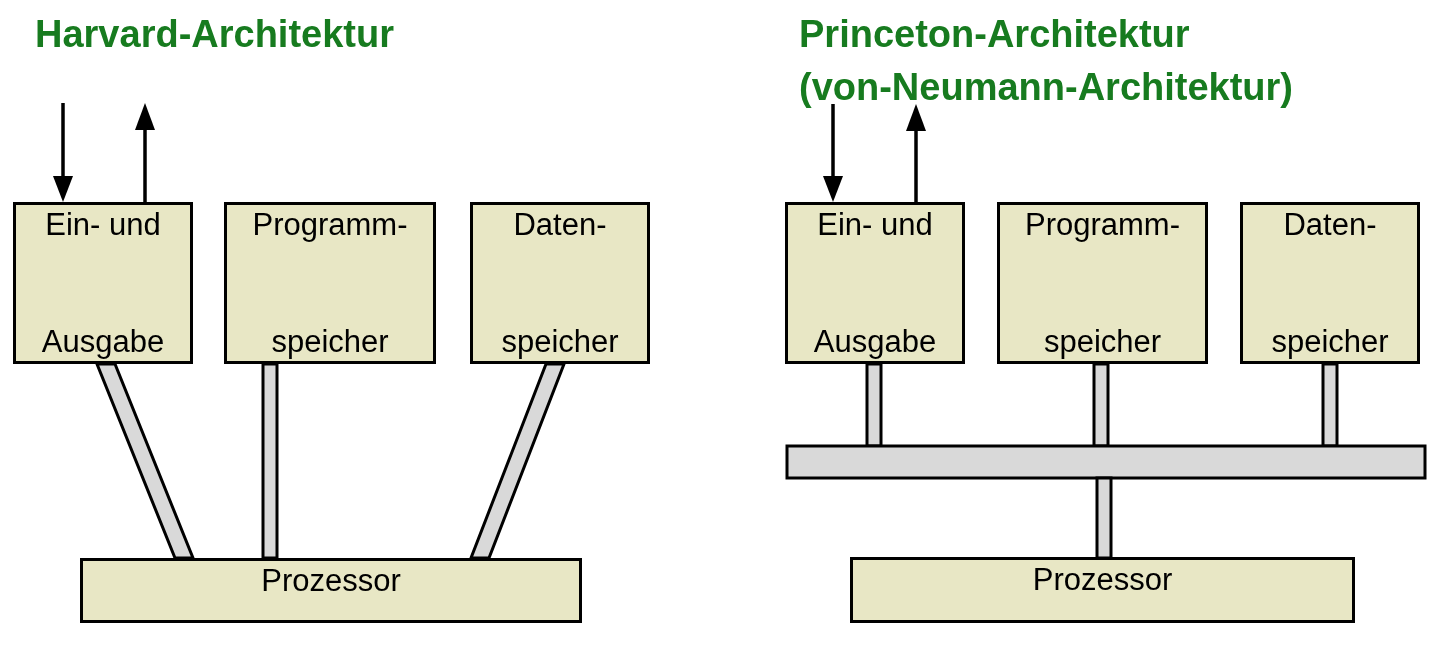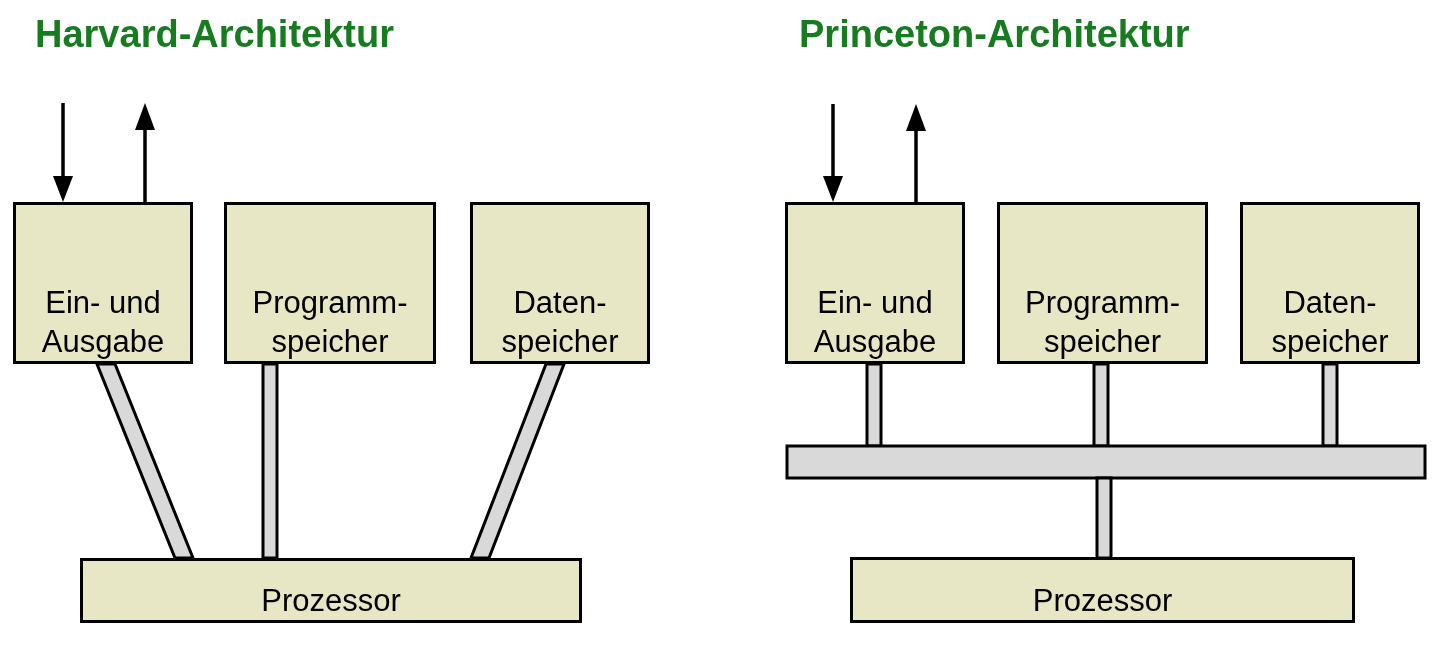--- a/index.html
+++ b/index.html
@@ -48,21 +48,21 @@
     line-height: 53px;
     white-space: nowrap;
   }
   .node {
     position: absolute;
     background: var(--box-fill);
     border: 3px solid var(--box-border);
     display: flex;
     flex-direction: column;
     align-items: center;
-    justify-content: flex-end;
+    justify-content: space-between;
     text-align: center;
     color: var(--label-text);
     font-size: 31px;
     line-height: 39px;
   }
   .node span { display: block; }
   .bus-label {
     position: absolute;
     color: var(--label-text);
     font-size: 31px;
@@ -103,20 +103,21 @@
     <rect class="bus" x="1094" y="364" width="14" height="82"></rect>
     <rect class="bus" x="1323" y="364" width="14" height="82"></rect>
     <rect class="bus" x="787" y="446" width="638" height="32"></rect>
     <rect class="bus" x="1097" y="478" width="14" height="80"></rect>
   </svg>
 
   <div class="title" style="left:35px; top:8px;">Harvard-Architektur</div>
 
   <div class="title" style="left:789px; top:8px;margin-left:10px;">
     <div>Princeton-Architektur</div>
+    <div>(von-Neumann-Architektur)</div>
   </div>
 
   <div class="node" style="left:13px; top:202px; width:180px; height:162px;">
     <span>Ein- und</span>
     <span>Ausgabe</span>
   </div>
   <div class="node" style="left:224px; top:202px; width:212px; height:162px;">
     <span>Programm-</span>
     <span>speicher</span>
   </div>

